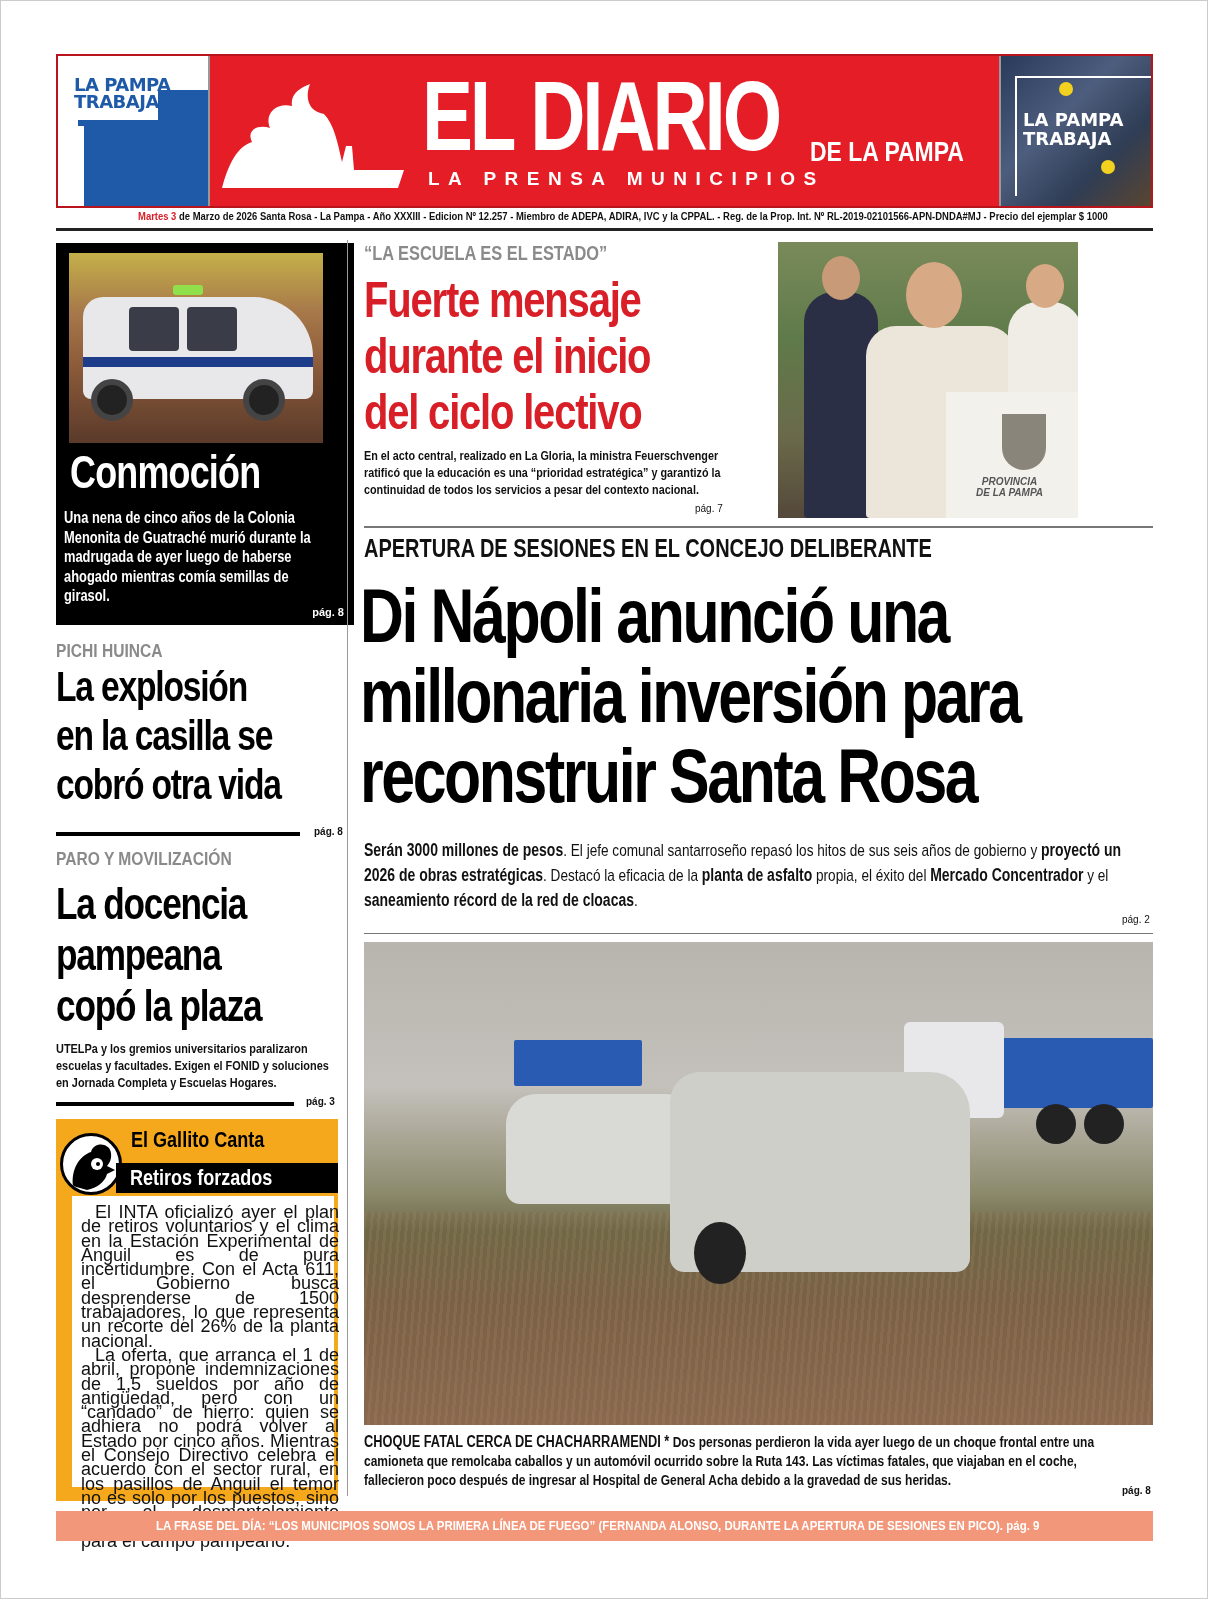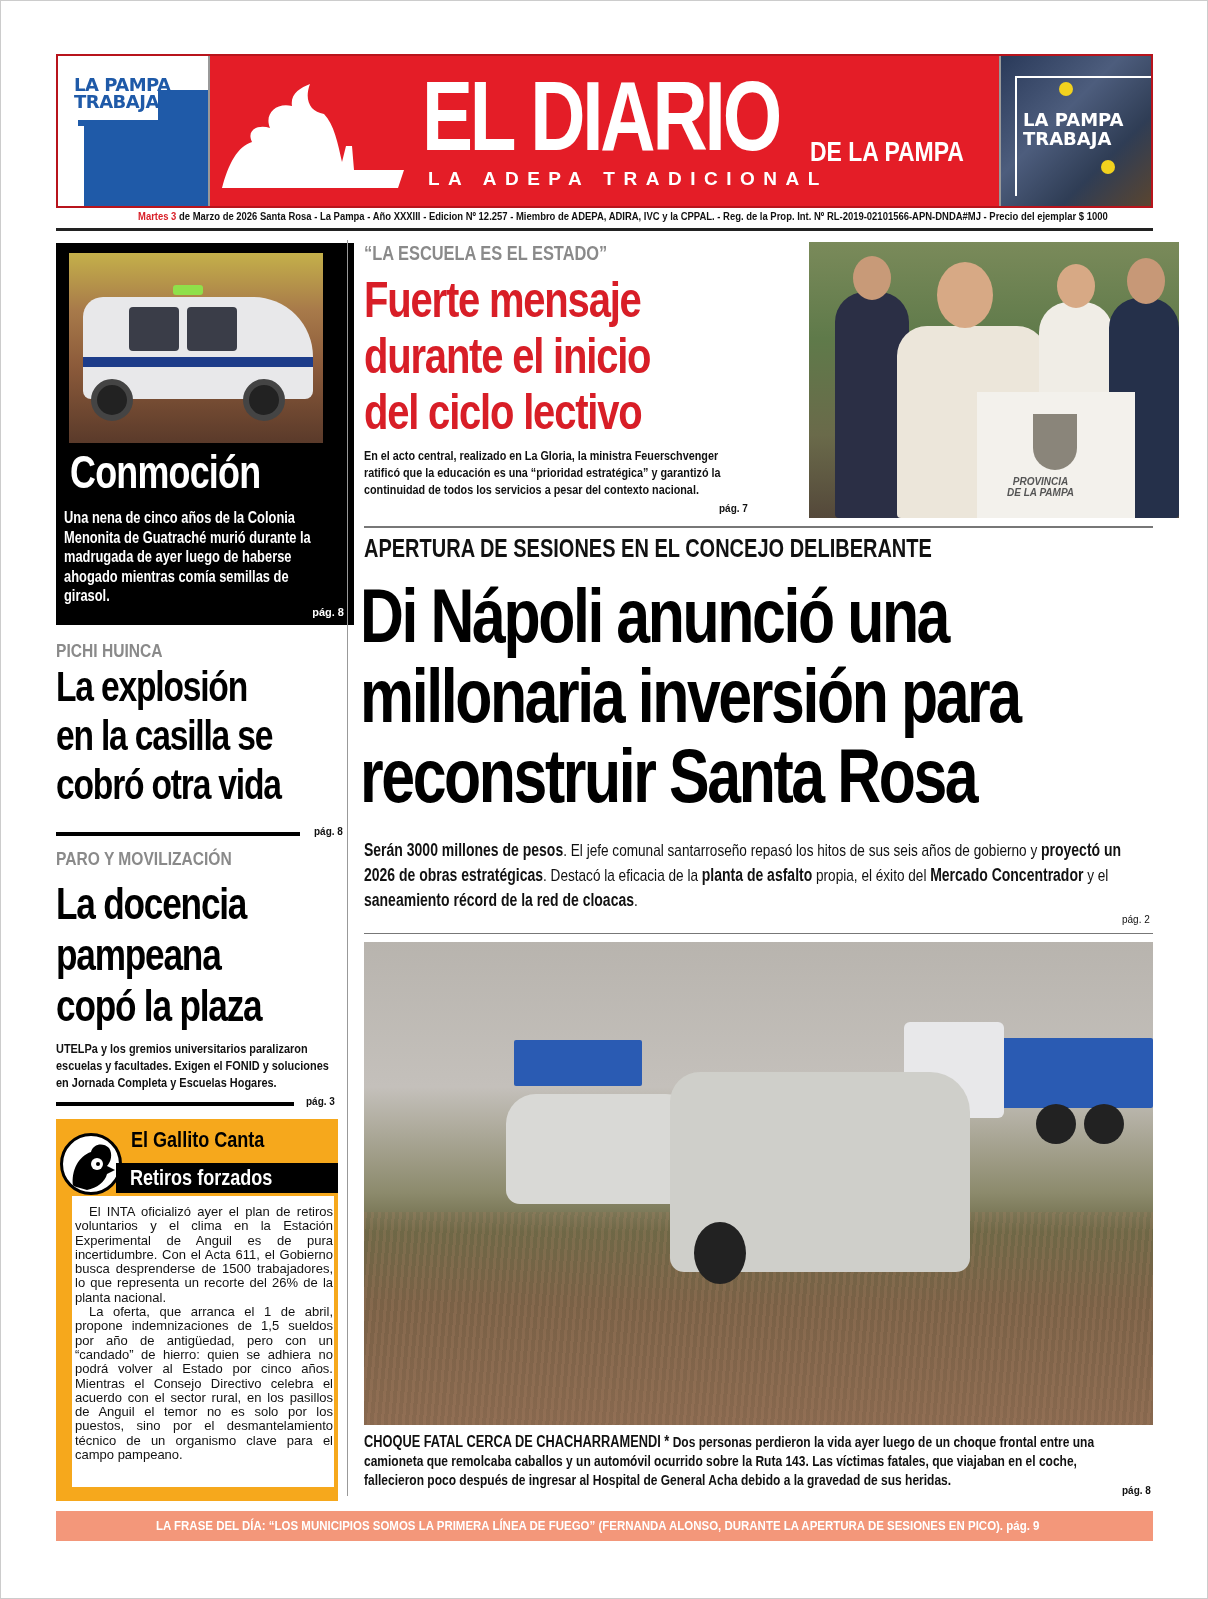--- a/index.html
+++ b/index.html
@@ -46,33 +46,33 @@
 
   .docencia-body { position: absolute; left: 56px; top: 1040px; width: 344px; font-weight: bold; font-size: 13.5px; line-height: 17px; color: #111; transform: scaleX(0.81); transform-origin: left top; }
 
   
   .gallito-box { position: absolute; left: 56px; top: 1119px; width: 282px; height: 382px; background: #f6a81c; }
   .gallito-inner { position: absolute; left: 16px; top: 77px; width: 262px; height: 291px; background: #fff; }
   .gallito-title { position: absolute; left: 75px; top: 8px; font-weight: bold; font-size: 22px; color: #000; transform: scaleX(0.82); transform-origin: left top; white-space: nowrap; }
   .gallito-bar { position: absolute; left: 60px; top: 44px; width: 222px; height: 30px; background: #000; }
   .gallito-sub { position: absolute; left: 14px; top: 2px; font-weight: bold; font-size: 22px; color: #fff; transform: scaleX(0.82); transform-origin: left top; white-space: nowrap; }
   .gallito-logo { position: absolute; left: 4px; top: 14px; width: 62px; height: 62px; border-radius: 50%; background: #fff; border: 3px solid #000; overflow: hidden; }
-  .gallito-text { position: absolute; left: 3px; top: 9px; width: 258px; font-size: 13px; line-height: 14.3px; color: #111; text-align: justify; }
+  .gallito-text { position: absolute; left: 9px; top: 9px; width: 258px; font-size: 18px; line-height: 14.3px; color: #111; text-align: justify; }
   .gallito-text p { text-indent: 14px; }
 
   
   .vdivider { position: absolute; left: 347px; top: 240px; width: 1px; height: 1256px; background: #999; }
 
   
   .escuela-kicker { left: 364px; top: 242px; font-size: 20px; transform: scaleX(0.82); }
   .fuerte-headline { position: absolute; left: 364px; top: 272px; font-weight: bold; font-size: 50px; line-height: 56px; color: #d81e27; transform: scaleX(0.8); transform-origin: left top; letter-spacing: -1.5px; white-space: nowrap; }
   .fuerte-body { position: absolute; left: 364px; top: 447px; width: 480px; font-weight: bold; font-size: 13.5px; line-height: 17px; color: #111; transform: scaleX(0.8); transform-origin: left top; }
-  .fuerte-pag { position: absolute; left: 695px; top: 503px; font-size: 10px; font-weight: bold; margin-left: 24px; }
-
-  .photo-speech { position: absolute; left: 809px; top: 242px; width: 370px; height: 276px; background: linear-gradient(180deg, #7a8a5a 0%, #5f7a4a 35%, #6a6a4a 70%, #54483a 100%); overflow: hidden; }
+  .fuerte-pag { position: absolute; left: 695px; top: 503px; font-size: 10px; font-weight: normal; }
+
+  .photo-speech { position: absolute; left: 778px; top: 242px; width: 300px; height: 276px; background: linear-gradient(180deg, #7a8a5a 0%, #5f7a4a 35%, #6a6a4a 70%, #54483a 100%); overflow: hidden; }
   .photo-speech .person { position: absolute; border-radius: 30px 30px 4px 4px; }
   .photo-speech .head { position: absolute; border-radius: 50%; background: #d7a985; }
   .photo-speech .podium { position: absolute; left: 168px; top: 150px; width: 158px; height: 126px; background: #f3f1ec; }
   .photo-speech .podium-label { position: absolute; left: 30px; top: 84px; font-size: 10px; font-weight: bold; color: #555; line-height: 11px; text-align: center; font-style: italic; }
   .photo-speech .crest { position: absolute; left: 56px; top: 22px; width: 44px; height: 56px; border-radius: 0 0 22px 22px; background: #8a857a; }
 
   .rule-mid { position: absolute; left: 364px; top: 526px; width: 789px; height: 2px; background: #777; }
 
   .apertura-kicker { position: absolute; left: 364px; top: 534px; font-weight: bold; font-size: 25px; color: #111; transform: scaleX(0.8); transform-origin: left top; white-space: nowrap; }
   .napoli-headline { position: absolute; left: 360px; top: 576px; font-weight: bold; font-size: 76px; line-height: 80px; color: #000; transform: scaleX(0.8); transform-origin: left top; letter-spacing: -3px; white-space: nowrap; }
@@ -112,21 +112,21 @@
       <div>TRABAJA</div>
     </div>
   </div>
 
   <svg class="rooster-logo" viewBox="0 0 190 110">
     <path d="M4 104 C 10 80, 20 62, 34 58 C 28 46, 40 40, 52 44 C 46 30, 58 18, 74 22 C 72 10, 82 4, 92 0 C 86 16, 92 28, 106 30 C 116 40, 120 60, 124 78 L 128 62 L 134 62 L 136 86 L 186 86 L 180 104 Z" fill="#fff"></path>
   </svg>
 
   <div class="title-main">EL DIARIO</div>
   <div class="title-sub">DE LA PAMPA</div>
-  <div class="title-tag">LA ADEPA TRADICIONAL</div>
+  <div class="title-tag">LA PRENSA MUNICIPIOS</div>
 
   <div class="promo-right">
     <div class="outline"></div>
     <div class="worker" style="left:58px; top:26px;"></div>
     <div class="worker" style="left:100px; top:104px;"></div>
     <div class="promo-text">
       <div>LA PAMPA</div>
       <div>TRABAJA</div>
     </div>
   </div>

